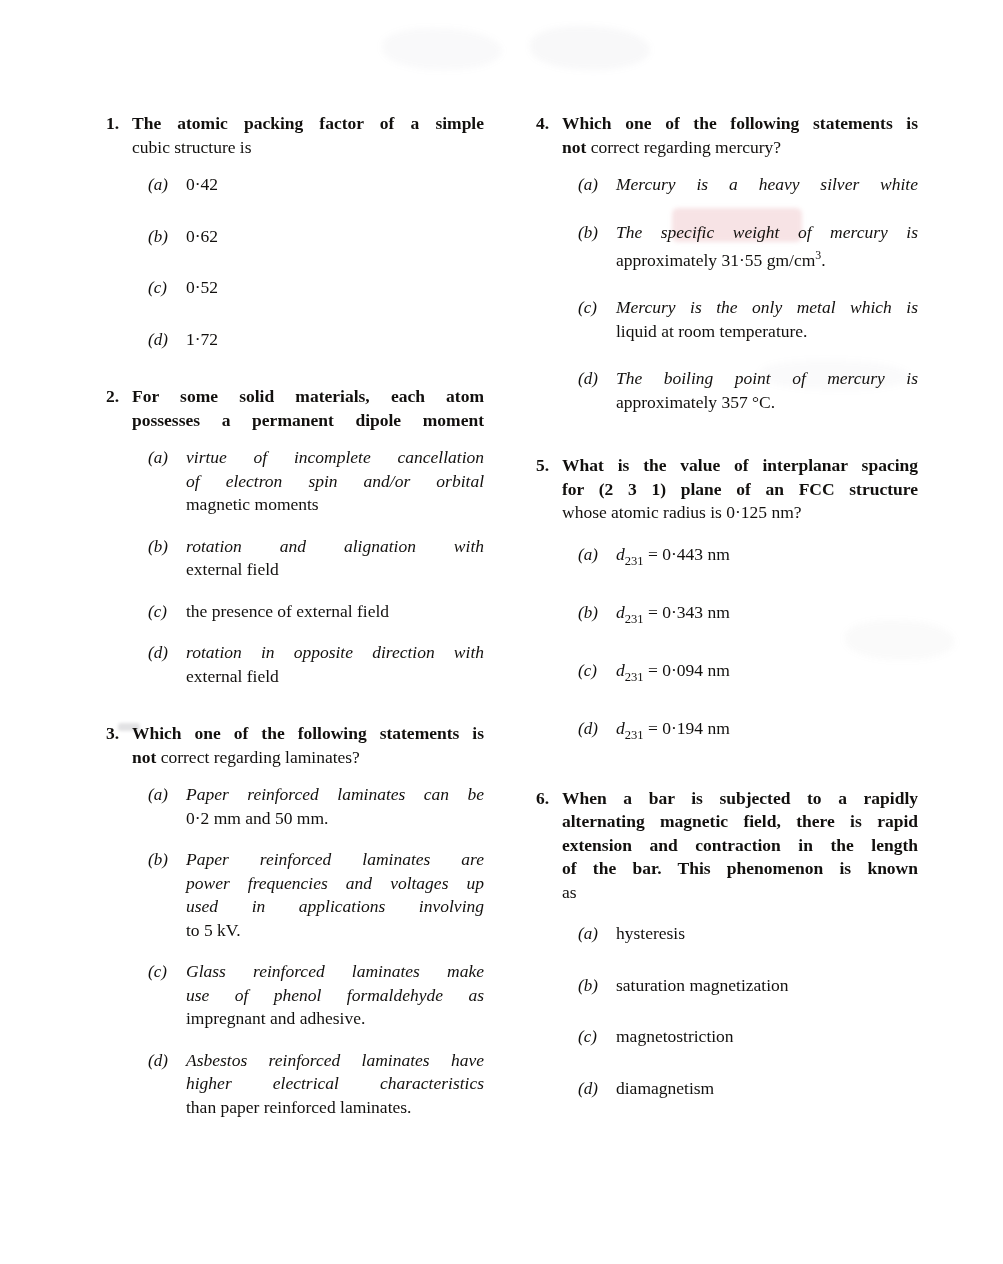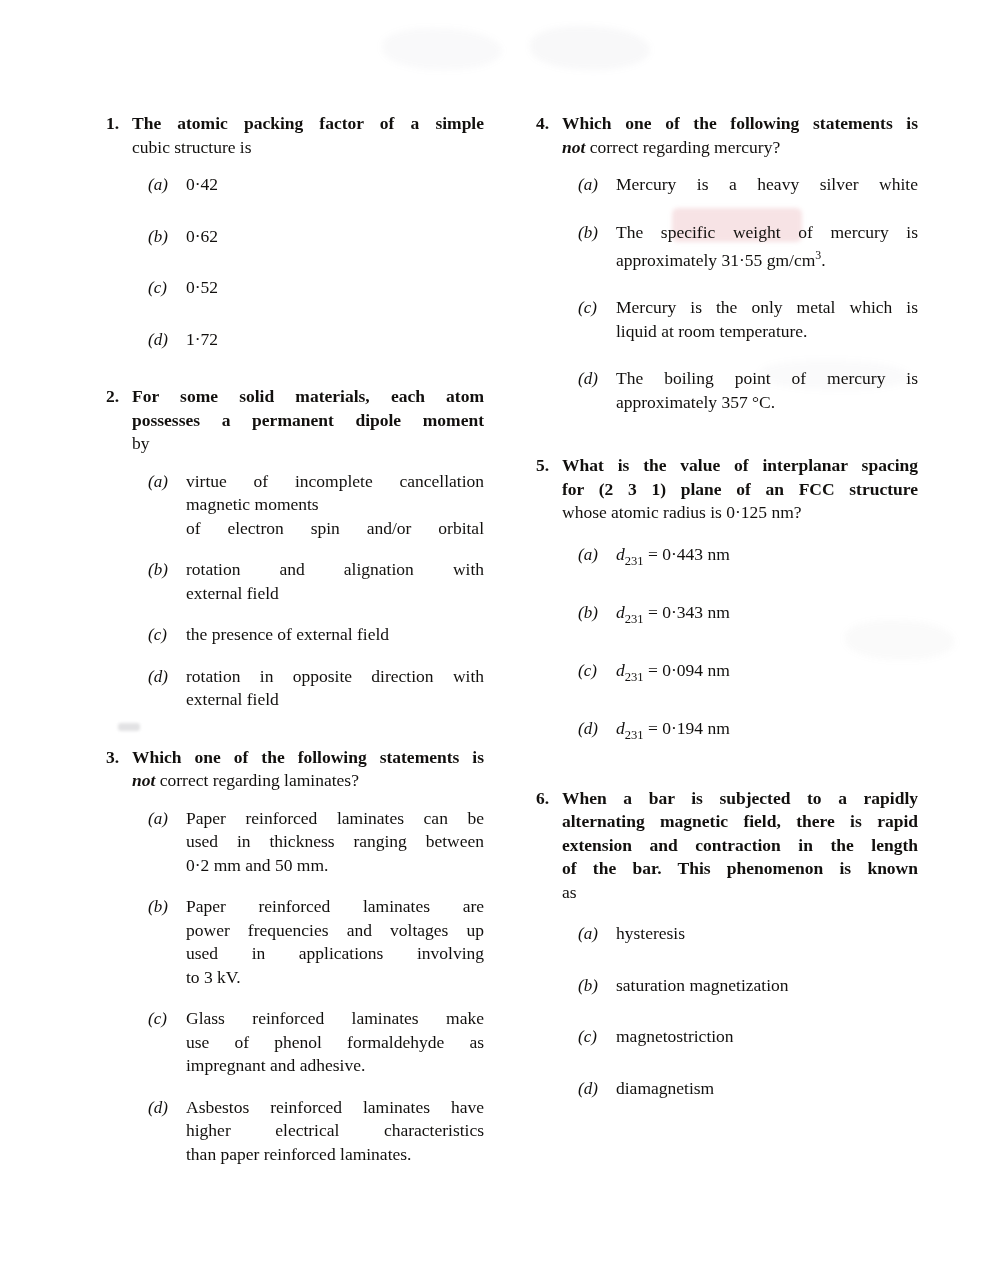--- a/index.html
+++ b/index.html
@@ -119,27 +119,28 @@
   }
   .opt-text {
     text-align: justify;
   }
   .opt-text > .line {
     display: block;
   }
   .opt-text > .line.stretch {
     text-align: justify;
     text-align-last: justify;
+    font-style: italic;
   }
 
   
   .options.loose .option { margin-bottom: 24px; }
   .options.xloose .option { margin-bottom: 28px; }
 
-  b.not { font-weight: bold; font-style: italic; }
+  b.not { font-weight: bold; }
 
   .mathvar {
     font-style: italic;
     font-family: "Liberation Serif", "DejaVu Serif", serif;
   }
   sub { font-size: 0.72em; }
   sup { font-size: 0.68em; }
 
   .nowrap { white-space: nowrap; }
 </style>
@@ -192,30 +193,29 @@
         </div>
       </div>
     </div>
 
     <div class="question" style="margin-top:34px;">
       <div class="q-head">
         <span class="q-number">2.</span>
         <div class="q-text">
           <span class="line stretch">For some solid materials, each atom</span>
           <span class="line stretch">possesses a permanent dipole moment</span>
-          <span class="line">by</span>
         </div>
       </div>
       <div class="options">
         <div class="option">
           <span class="opt-letter">(a)</span>
           <div class="opt-text">
             <span class="line stretch">virtue of incomplete cancellation</span>
+            <span class="line stretch">of electron spin and/or orbital</span>
             <span class="line">magnetic moments</span>
-            <span class="line stretch">of electron spin and/or orbital</span>
           </div>
         </div>
         <div class="option">
           <span class="opt-letter">(b)</span>
           <div class="opt-text">
             <span class="line stretch">rotation and alignation with</span>
             <span class="line">external field</span>
           </div>
         </div>
         <div class="option">
@@ -240,31 +240,30 @@
         <div class="q-text">
           <span class="line stretch">Which one of the following statements is</span>
           <span class="line"><b class="not">not</b><span> correct regarding laminates?</span></span>
         </div>
       </div>
       <div class="options">
         <div class="option">
           <span class="opt-letter">(a)</span>
           <div class="opt-text">
             <span class="line stretch">Paper reinforced laminates can be</span>
-            <span class="line stretch">used in thickness ranging between</span>
             <span class="line">0·2 mm and 50 mm.</span>
           </div>
         </div>
         <div class="option">
           <span class="opt-letter">(b)</span>
           <div class="opt-text">
             <span class="line stretch">Paper reinforced laminates are</span>
             <span class="line stretch">power frequencies and voltages up</span>
             <span class="line stretch">used in applications involving</span>
-            <span class="line">to 3 kV.</span>
+            <span class="line">to 5 kV.</span>
           </div>
         </div>
         <div class="option">
           <span class="opt-letter">(c)</span>
           <div class="opt-text">
             <span class="line stretch">Glass reinforced laminates make</span>
             <span class="line stretch">use of phenol formaldehyde as</span>
             <span class="line">impregnant and adhesive.</span>
           </div>
         </div>

